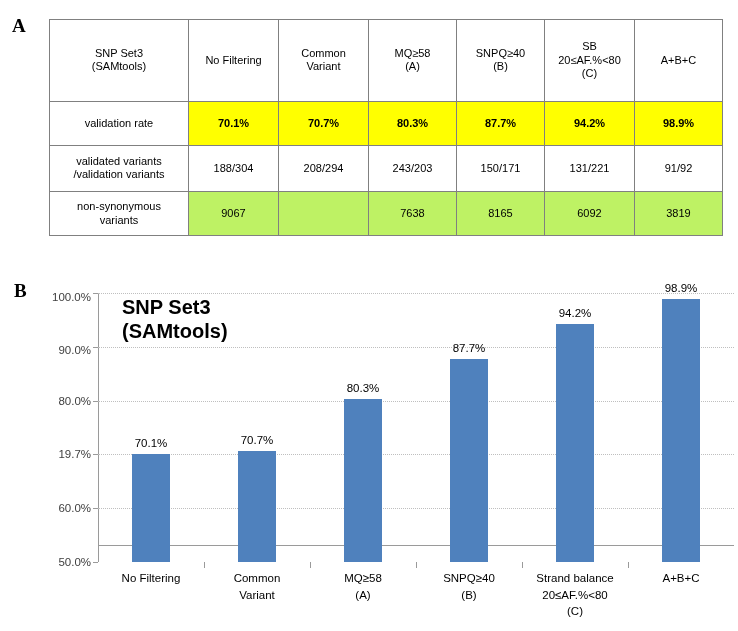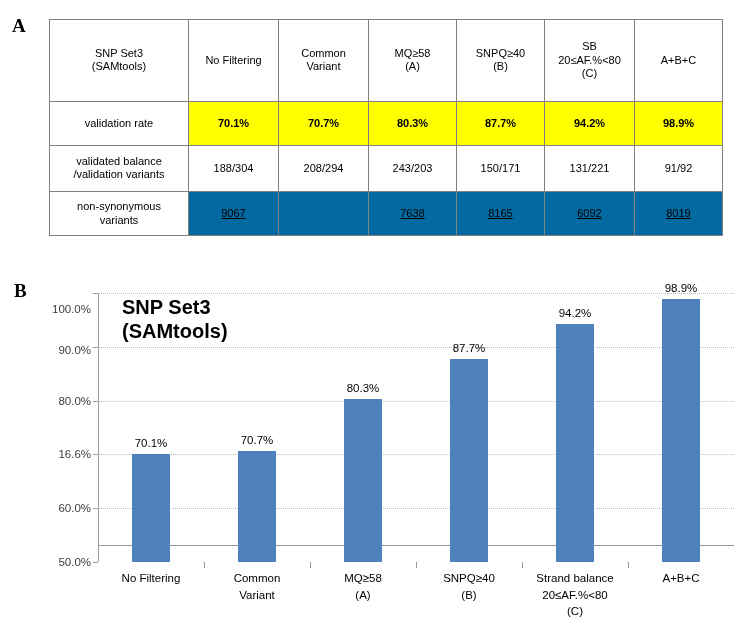--- a/index.html
+++ b/index.html
@@ -69,22 +69,21 @@
 
   td.rowlabel {
     text-align: center;
     background: #ffffff;
   }
   td.yellow {
     background: #ffff00;
     font-weight: bold;
   }
   td.grey {
-    background: #0369a1;
-    text-decoration: underline;
+    background: #bef264;
   }
   td.white { background: #ffffff; }
 
   .hdr-line { display: block; }
 
   
   #chart-panel {
     position: absolute;
     left: 0px;
     top: 276px;
@@ -233,42 +232,42 @@
         <td class="yellow">70.1%</td>
         <td class="yellow">70.7%</td>
         <td class="yellow">80.3%</td>
         <td class="yellow">87.7%</td>
         <td class="yellow">94.2%</td>
         <td class="yellow">98.9%</td>
       </tr>
 
       <tr class="row-ratio">
         <td class="rowlabel">
-          <span class="hdr-line">validated balance</span>
+          <span class="hdr-line">validated variants</span>
           <span class="hdr-line">/validation  variants</span>
         </td>
         <td class="white">188/304</td>
         <td class="white">208/294</td>
         <td class="white">243/203</td>
         <td class="white">150/171</td>
         <td class="white">131/221</td>
         <td class="white">91/92</td>
       </tr>
 
       <tr class="row-nonsyn">
         <td class="rowlabel">
           <span class="hdr-line">non-synonymous</span>
           <span class="hdr-line">variants</span>
         </td>
         <td class="grey">9067</td>
         <td class="grey"></td>
         <td class="grey">7638</td>
         <td class="grey">8165</td>
         <td class="grey">6092</td>
-        <td class="grey">8019</td>
+        <td class="grey">3819</td>
       </tr>
 
     </tbody>
   </table>
 </div>
 
 <div class="panel-label" id="panel-label-b">B</div>
 
 <div id="chart-panel">
 
@@ -293,24 +292,24 @@
         <div class="ytick" style="top: 269px;"></div>
         <div class="ytick" style="top: 215.2px;"></div>
         <div class="ytick" style="top: 161.4px;"></div>
         <div class="ytick" style="top: 107.6px;"></div>
         <div class="ytick" style="top: 53.8px;"></div>
         <div class="ytick" style="top: 0px;"></div>
       </div>
     <div id="ylabel-layer">
         <div class="ylabel" style="top: 269px;">50.0%</div>
         <div class="ylabel" style="top: 215.2px;">60.0%</div>
-        <div class="ylabel" style="top: 161.4px;">16.6%</div>
+        <div class="ylabel" style="top: 161.4px;">19.7%</div>
         <div class="ylabel" style="top: 107.6px;">80.0%</div>
         <div class="ylabel" style="top: 57px;">90.0%</div>
-        <div class="ylabel" style="top: 16px;">100.0%</div>
+        <div class="ylabel" style="top: 4px;">100.0%</div>
       </div>
     <div id="xtick-layer">
         <div class="xtick" style="left: 106px;"></div>
         <div class="xtick" style="left: 212px;"></div>
         <div class="xtick" style="left: 318px;"></div>
         <div class="xtick" style="left: 424px;"></div>
         <div class="xtick" style="left: 530px;"></div>
       </div>
     <div id="bars-layer">
         <div class="bar" style="left: 34px; width: 38px; top: 160.862px; height: 108.138px; background: rgb(79, 129, 189);"></div>

